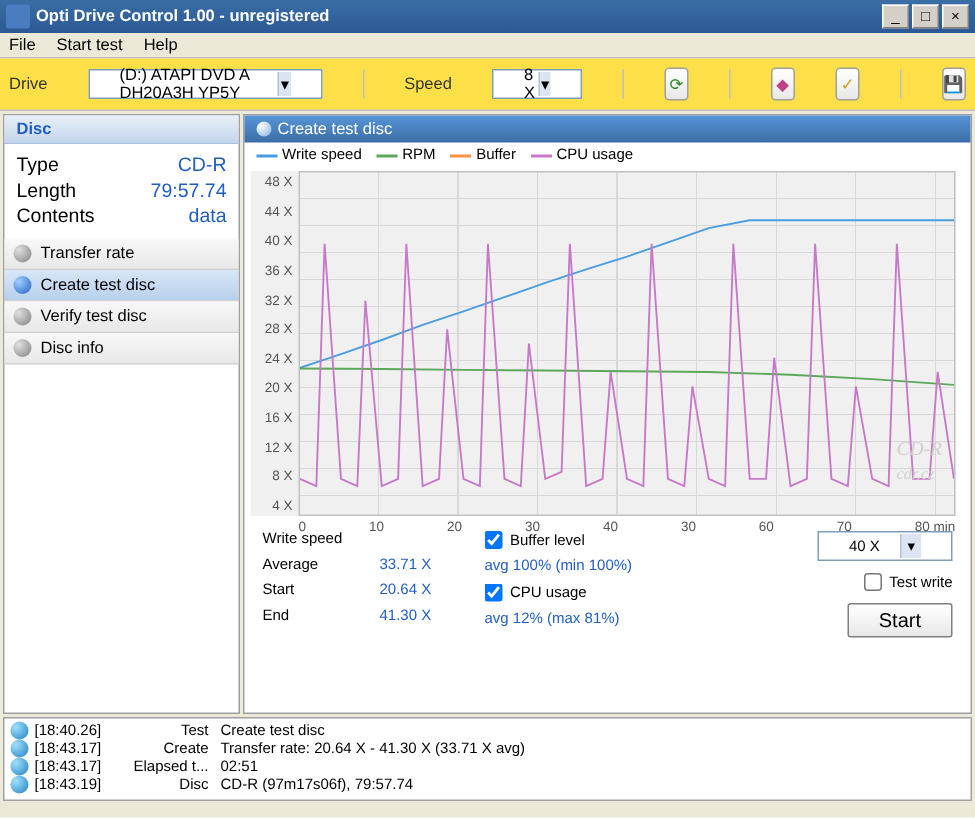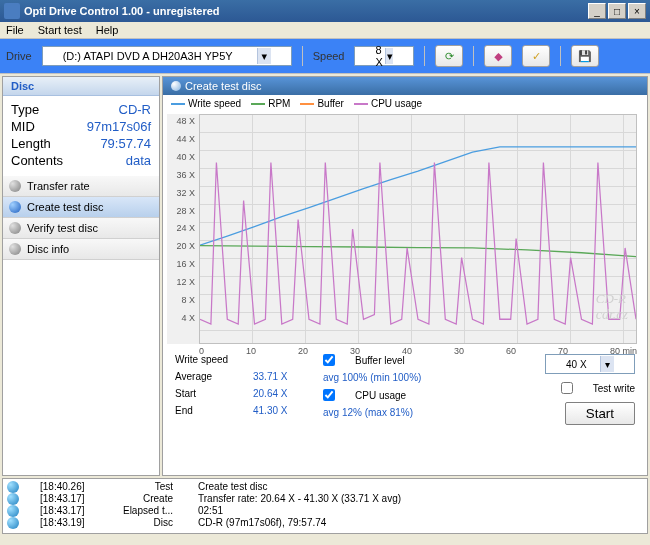--- a/index.html
+++ b/index.html
@@ -3,21 +3,21 @@
 <meta charset="utf-8">
 <style>
 * { box-sizing: border-box; margin: 0; padding: 0; }
 body { font-family: Tahoma, sans-serif; font-size: 11px; background: #ece9d8; width: 650px; height: 545px; overflow: hidden; }
 .titlebar { background: linear-gradient(to bottom, #3a6ea5, #2c5894); height: 22px; display: flex; align-items: center; padding: 0 4px; color: #fff; }
 .title-icon { width: 16px; height: 16px; background: #4a7dc0; margin-right: 4px; border-radius: 2px; }
 .title-text { flex: 1; font-weight: bold; }
 .winbtn { width: 18px; height: 16px; background: #d4d0c8; border: 1px solid #fff; border-right-color: #808080; border-bottom-color: #808080; margin-left: 2px; display: flex; align-items: center; justify-content: center; font-size: 10px; font-family: sans-serif; color: #000; }
 .menubar { background: #ece9d8; padding: 2px 6px; display: flex; gap: 14px; border-bottom: 1px solid #c0c0c0; }
 .menuitem { cursor: pointer; }
-.toolbar { background: #3b82f6; padding: 6px; display: flex; align-items: center; gap: 10px; border-bottom: 1px solid #c0c0c0; }
+.toolbar { background: #fde047; padding: 6px; display: flex; align-items: center; gap: 27px; border-bottom: 1px solid #c0c0c0; }
 .lbl { color: #333; }
 .select { background: #fff; border: 1px solid #7f9db9; height: 20px; padding: 1px 20px; display: flex; align-items: center; justify-content: space-between; }
 .select-arrow { width: 14px; height: 16px; background: #dce4f2; border-left: 1px solid #b4c4de; display: flex; align-items: center; justify-content: center; }
 .tbtn { width: 28px; height: 22px; background: linear-gradient(#fff,#e8e8e8); border: 1px solid #a0a0a0; border-radius: 3px; display: flex; align-items: center; justify-content: center; }
 .sep { width: 1px; height: 20px; background: #c0c0c0; }
 .main { display: flex; height: 404px; }
 .sidebar { width: 158px; background: #fff; border: 1px solid #a0a0a0; margin: 2px; display: flex; flex-direction: column; }
 .panel-hdr { background: linear-gradient(to bottom,#e8f0f8,#c4d6ec); padding: 3px 8px; font-weight: bold; color: #215dc6; border-bottom: 1px solid #a8c0e0; }
 .disc-info { padding: 6px 8px; font-size: 13px; }
 .disc-row { display: flex; justify-content: space-between; margin-bottom: 2px; }
@@ -27,37 +27,37 @@
 .nav-item.active { background: linear-gradient(#d8e6f8,#b8d0ec); }
 .nav-dot { width: 12px; height: 12px; border-radius: 50%; background: radial-gradient(circle at 30% 30%, #e0e0e0, #808080); }
 .nav-dot.blue { background: radial-gradient(circle at 30% 30%, #a0d0ff, #2060c0); }
 .content { flex: 1; background: #fff; border: 1px solid #a0a0a0; margin: 2px 2px 2px 0; display: flex; flex-direction: column; }
 .chart-hdr { background: linear-gradient(to bottom,#5894d8,#3a6ea5); color: #fff; padding: 3px 8px; display: flex; align-items: center; gap: 4px; }
 .chart-hdr .dot { width: 10px; height: 10px; border-radius: 50%; background: radial-gradient(circle at 30% 30%, #fff, #80b0e0); }
 .legend { padding: 3px 8px; font-size: 10px; display: flex; gap: 10px; }
 .leg-item { display: flex; align-items: center; gap: 3px; }
 .leg-line { width: 14px; height: 2px; }
 .chart-area { position: relative; height: 230px; margin: 2px 10px 2px 4px; background: #f0f0f0; display: flex; }
-.yaxis { width: 32px; display: flex; flex-direction: column; justify-content: space-between; align-items: flex-end; padding: 2px 4px 21px 0; font-size: 9px; color: #555; }
+.yaxis { width: 32px; display: flex; flex-direction: column; justify-content: space-between; align-items: flex-end; padding: 2px 4px 2px 0; font-size: 9px; color: #555; }
 .plot { flex: 1; position: relative; border: 1px solid #c0c0c0; background: repeating-linear-gradient(to right, transparent, transparent 52px, #d8d8d8 52px, #d8d8d8 53px), repeating-linear-gradient(to bottom, transparent, transparent 17px, #d8d8d8 17px, #d8d8d8 18px); }
 .plot svg { position: absolute; top: 0; left: 0; width: 100%; height: 100%; }
 .xaxis { position: absolute; bottom: -12px; left: 32px; right: 0; display: flex; justify-content: space-between; font-size: 9px; color: #555; }
 .watermark { position: absolute; right: 8px; bottom: 20px; font-size: 13px; color: #d0d0d0; font-style: italic; font-family: serif; }
 .stats { display: flex; padding: 8px 12px 4px; gap: 20px; font-size: 10px; }
 .stats-col { display: flex; flex-direction: column; gap: 6px; }
 .stats-row { display: flex; }
 .stats-lbl { width: 78px; }
 .stats-val { color: #215dc6; width: 50px; }
-.cb { display: flex; align-items: center; gap: 20px; }
+.cb { display: flex; align-items: center; gap: 5px; }
 .cb input { width: 12px; height: 12px; }
 .btn { background: linear-gradient(#fff,#e8e8e8); border: 1px solid #808080; padding: 3px 20px; border-radius: 2px; cursor: pointer; }
 .status-wrap { margin: 0 2px; }
 .status-lbl { font-size: 10px; padding: 1px 4px; display: flex; align-items: center; gap: 4px; }
 .log { background: #fff; border: 1px solid #a0a0a0; height: 56px; padding: 2px 4px; font-size: 10px; overflow: hidden; }
-.log-row { display: flex; gap: 21px; }
+.log-row { display: flex; gap: 4px; align-items: center; }
 .log-icon { width: 12px; height: 12px; border-radius: 50%; background: radial-gradient(circle at 30% 30%, #a0e0ff, #2080c0); flex-shrink: 0; }
 .log-time { width: 54px; }
 .log-key { width: 62px; text-align: right; padding-right: 4px; }
 </style>
 </head>
 <body>
 
 <div class="titlebar">
   <div class="title-icon"></div>
   <div class="title-text">Opti Drive Control 1.00 - unregistered</div>
@@ -101,24 +101,20 @@
     </div>
 </div>
 
 <div class="main">
   <div class="sidebar">
     <div class="panel-hdr">Disc</div>
     <div class="disc-info">
       <div class="disc-row">
           <span>Type</span>
           <span class="disc-val">CD-R</span>
-        </div>
-      <div class="disc-row">
-          <span>MID</span>
-          <span class="disc-val">97m17s06f</span>
         </div>
       <div class="disc-row">
           <span>Length</span>
           <span class="disc-val">79:57.74</span>
         </div>
       <div class="disc-row">
           <span>Contents</span>
           <span class="disc-val">data</span>
         </div>
     </div>
@@ -179,21 +175,21 @@
           <span>12 X</span>
           <span>8 X</span>
           <span>4 X</span>
         </div>
       <div class="plot">
         <svg id="plotsvg" viewBox="0 0 420 214" preserveAspectRatio="none">
             <path d="M0.0,122.2 L26.3,113.7 L52.5,104.8 L78.8,95.4 L105.0,86.9 L131.3,78.0 L157.5,69.1 L183.8,60.6 L210.0,52.6 L236.3,43.7 L262.5,34.8 L288.8,29.9 L315.0,29.9 L341.3,29.9 L367.5,29.9 L393.8,29.9 L420.0,29.9" stroke="#4a9de0" fill="none" stroke-width="1.2"></path>
             <path d="M0.0,122.6 L52.5,123.0 L105.0,123.5 L157.5,123.9 L210.0,124.4 L262.5,124.8 L315.0,126.6 L367.5,129.3 L420.0,132.9" stroke="#5aa858" fill="none" stroke-width="1.2"></path>
             <path d="M0.0,191.7 L10.5,196.2 L15.8,44.6 L26.3,191.7 L36.8,196.2 L42.0,80.3 L52.5,196.2 L63.0,191.7 L68.3,44.6 L78.8,196.2 L89.3,191.7 L94.5,98.1 L105.0,191.7 L115.5,196.2 L120.7,44.6 L131.3,191.7 L141.8,196.2 L147.0,107.0 L157.5,191.7 L168.0,187.3 L173.3,44.6 L183.8,196.2 L194.3,191.7 L199.5,124.8 L210.0,191.7 L220.5,196.2 L225.8,44.6 L236.3,191.7 L246.8,196.2 L252.0,133.8 L262.5,191.7 L273.0,196.2 L278.3,44.6 L288.8,191.7 L299.3,191.7 L304.5,115.9 L315.0,196.2 L325.5,191.7 L330.8,44.6 L341.3,191.7 L351.8,196.2 L357.0,133.8 L367.5,191.7 L378.0,196.2 L383.3,44.6 L393.8,191.7 L404.3,191.7 L409.5,124.8 L420.0,191.7" stroke="#c878c8" fill="none" stroke-width="1.2"></path>
           </svg>
-        <div class="watermark">CD-R<br><span style="font-size:14px">cdr.cz</span></div>
+        <div class="watermark">CD-R<br><span style="font-size:11px">cdr.cz</span></div>
       </div>
       <div class="xaxis" id="xaxis">
           <span>0</span>
           <span>10</span>
           <span>20</span>
           <span>30</span>
           <span>40</span>
           <span>30</span>
           <span>60</span>
           <span>70</span>

